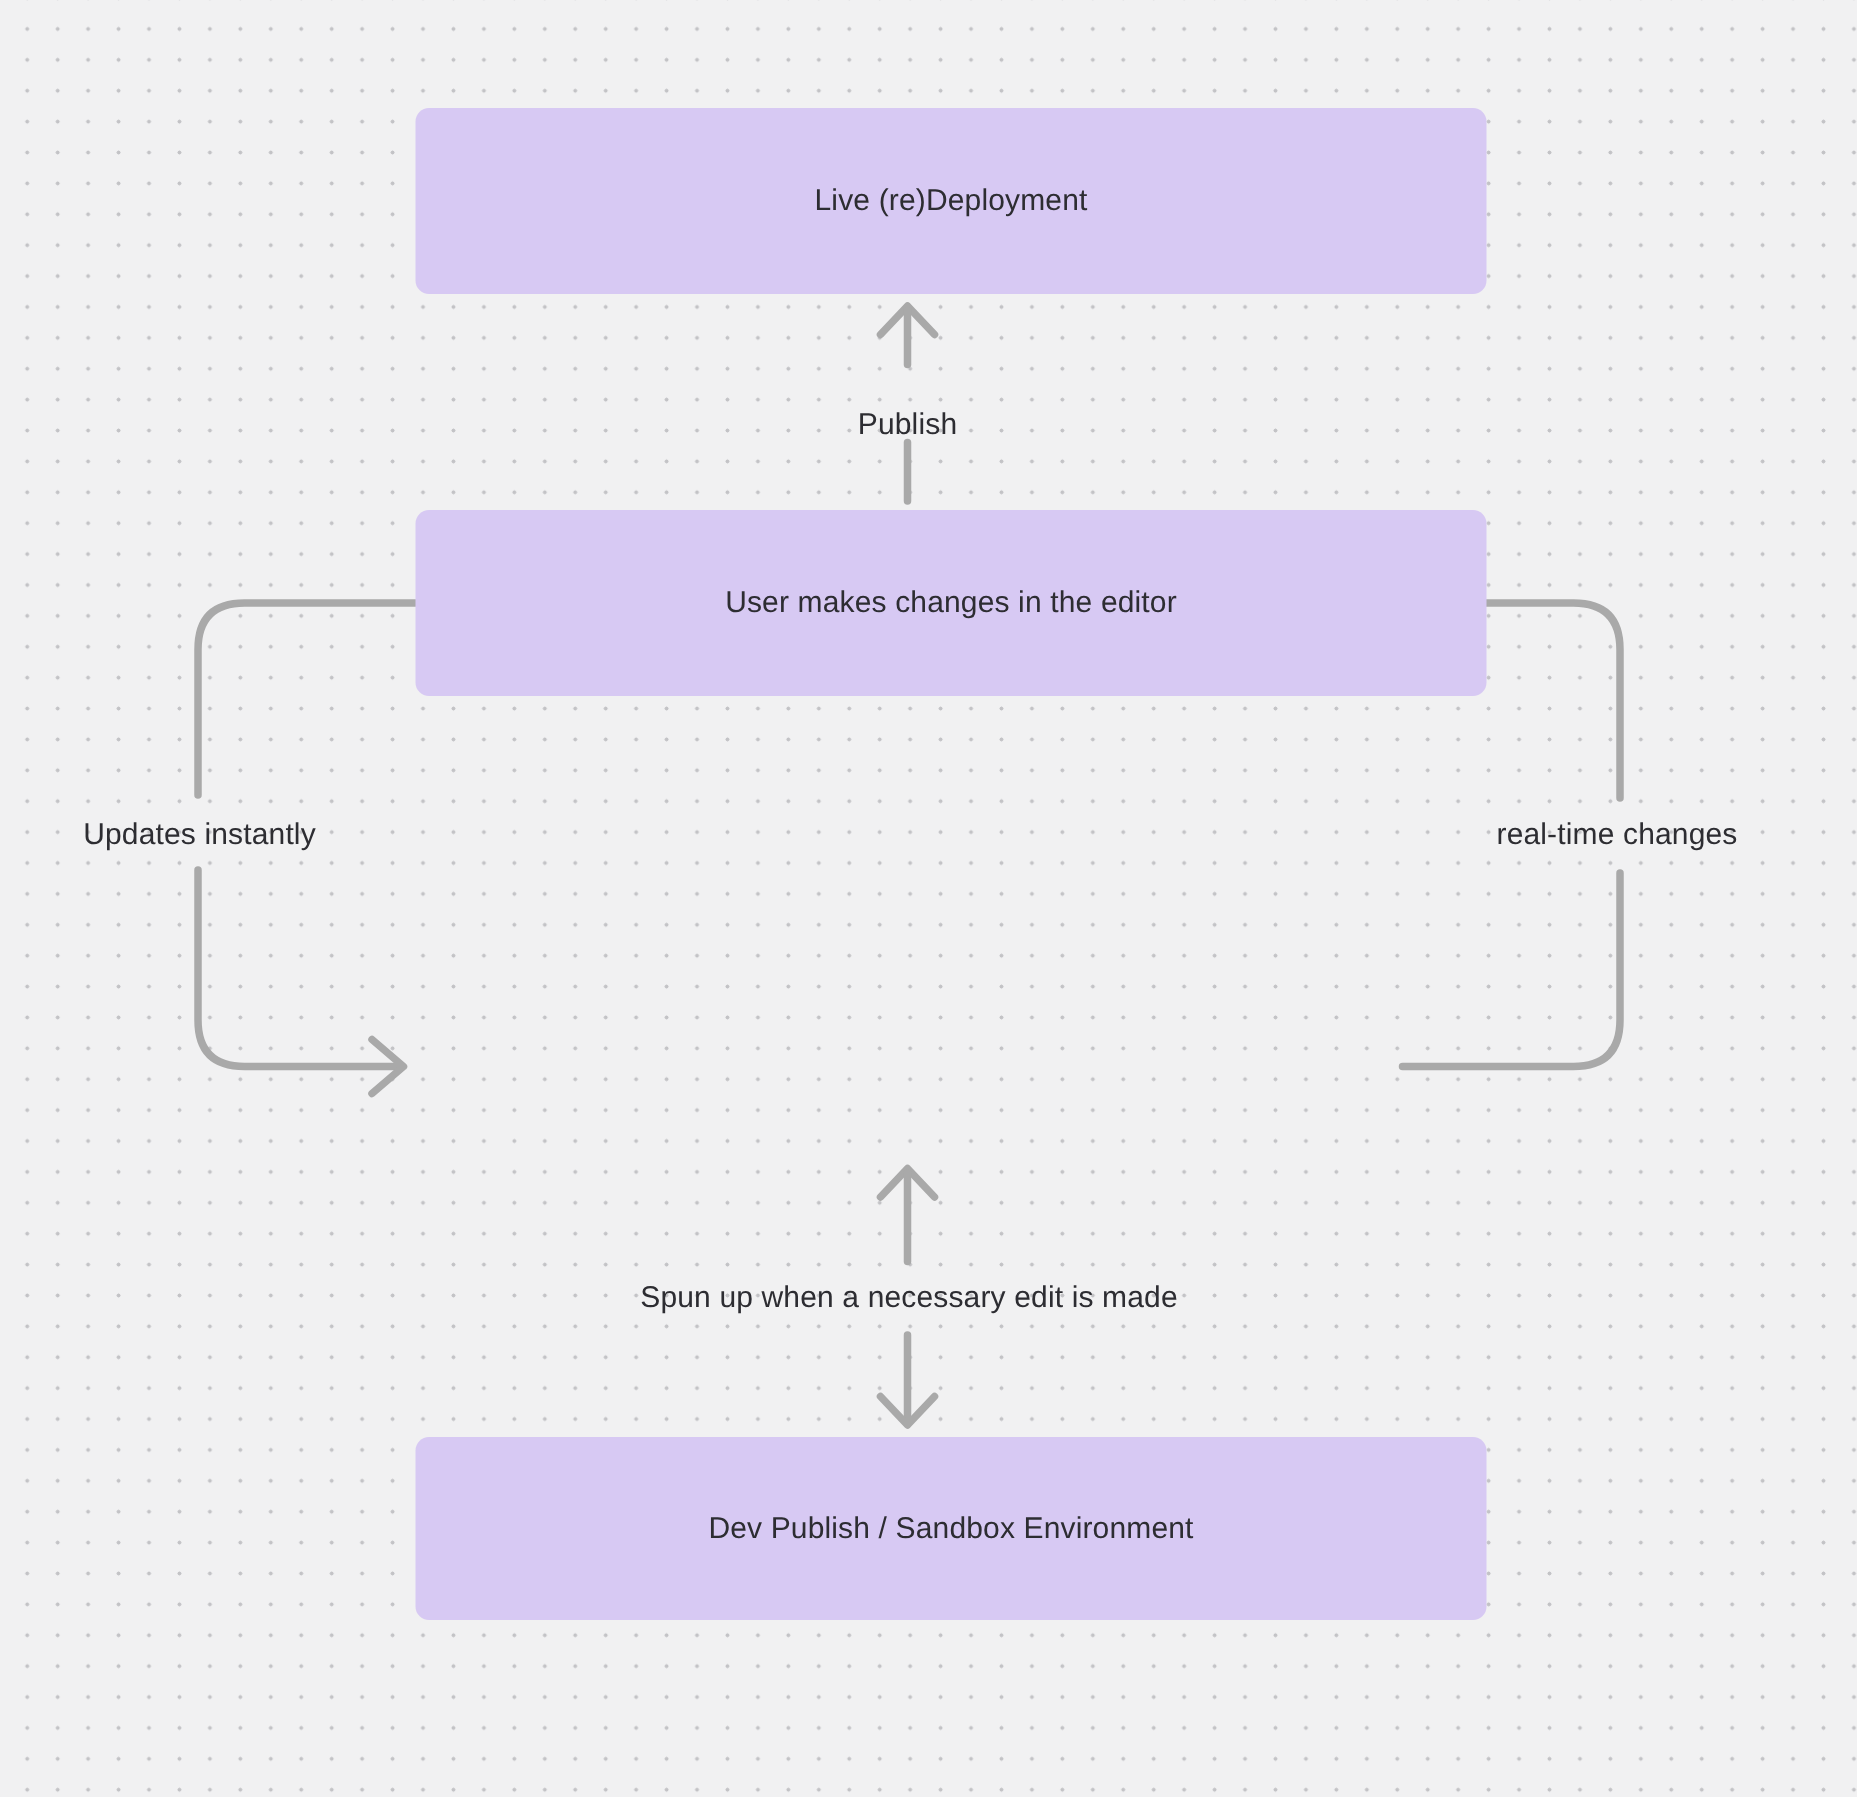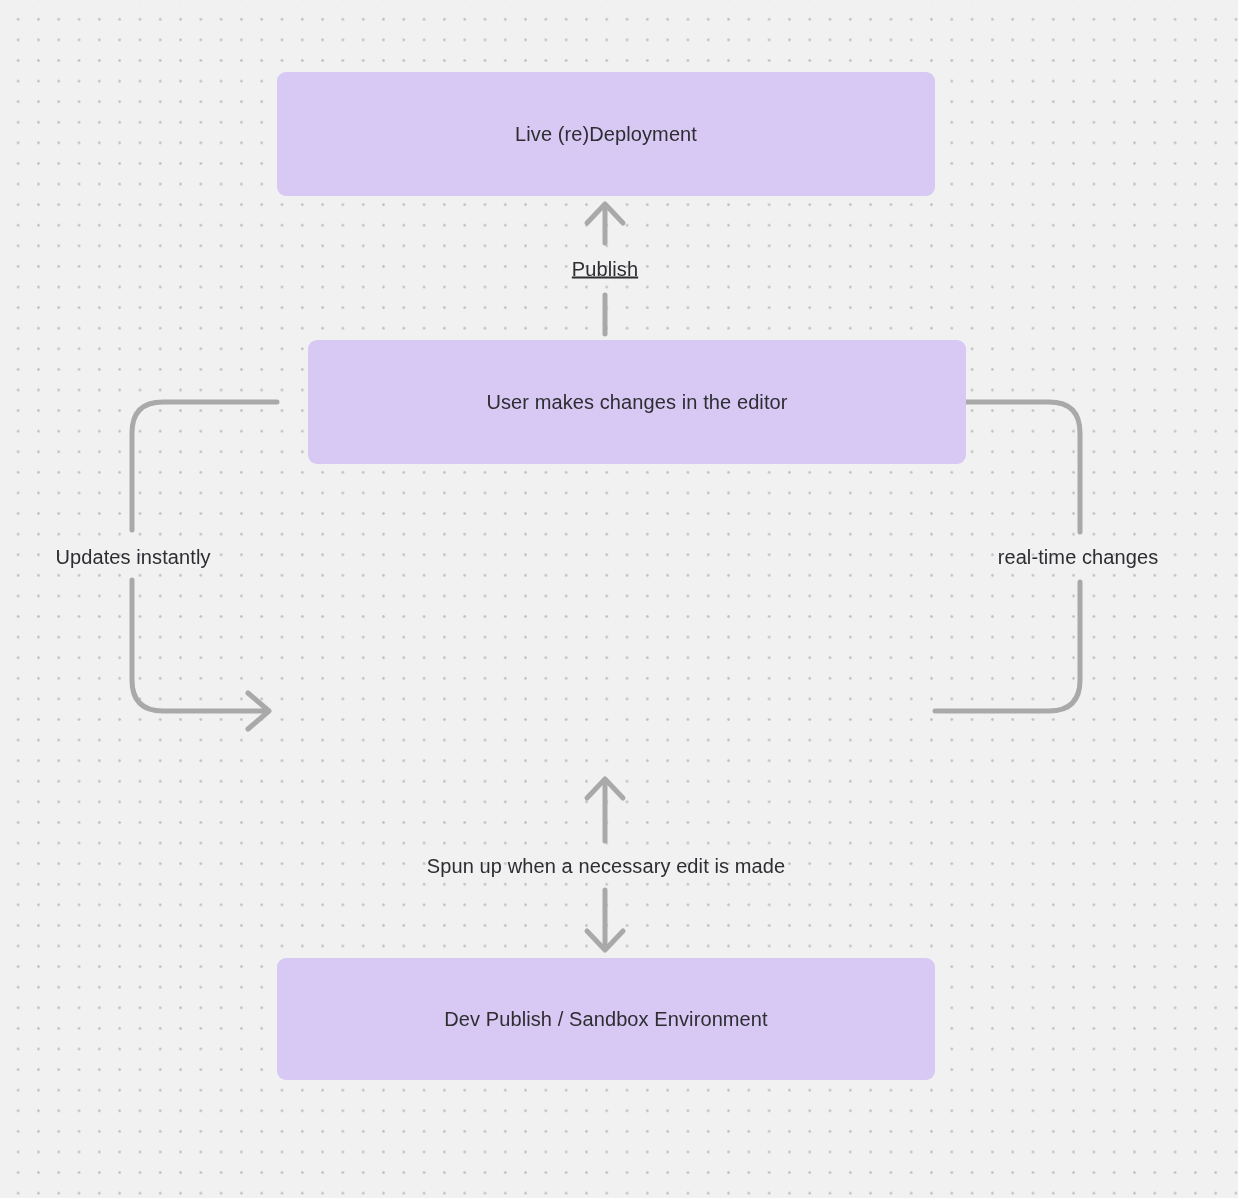--- a/index.html
+++ b/index.html
@@ -17,32 +17,32 @@
     background-size: 20.3px 20.6px;
     background-position: 8px 9px;
   }
   .canvas {
     position: absolute;
     inset: 0;
   }
   .node {
     position: absolute;
     left: 277px;
-    width: 658px;
+    width: 714px;
     background: #d7c9f3;
     border-radius: 9px;
     display: flex;
     align-items: center;
     justify-content: center;
     color: #2d2d32;
     font-size: 20px;
     letter-spacing: 0.1px;
   }
   .node-1 { top: 72px;  height: 124px; }
-  .node-2 { top: 340px; height: 124px; margin-left: 31px; }
+  .node-2 { top: 340px; height: 124px; }
   .node-3 { top: 650px; height: 122px; }
   .node-4 { top: 958px; height: 122px; }
 
   svg.edges {
     position: absolute;
     left: 0;
     top: 0;
     pointer-events: none;
   }
   svg.edges path {
@@ -54,21 +54,21 @@
   }
 
   .edge-label {
     position: absolute;
     transform: translate(-50%, -50%);
     white-space: nowrap;
     color: #2d2d32;
     font-size: 20px;
     letter-spacing: 0.1px;
   }
-  .label-publish  { left: 605px;  top: 269px; text-decoration: underline; }
+  .label-publish  { left: 605px;  top: 284px; }
   .label-updates  { left: 133px;  top: 557px; }
   .label-feedback { left: 1078px; top: 557px; }
   .label-spunup   { left: 606px;  top: 866px; }
 </style>
 </head>
 <body>
 
 <div class="canvas">
 
   <svg class="edges" width="1238" height="1198" viewBox="0 0 1238 1198">

